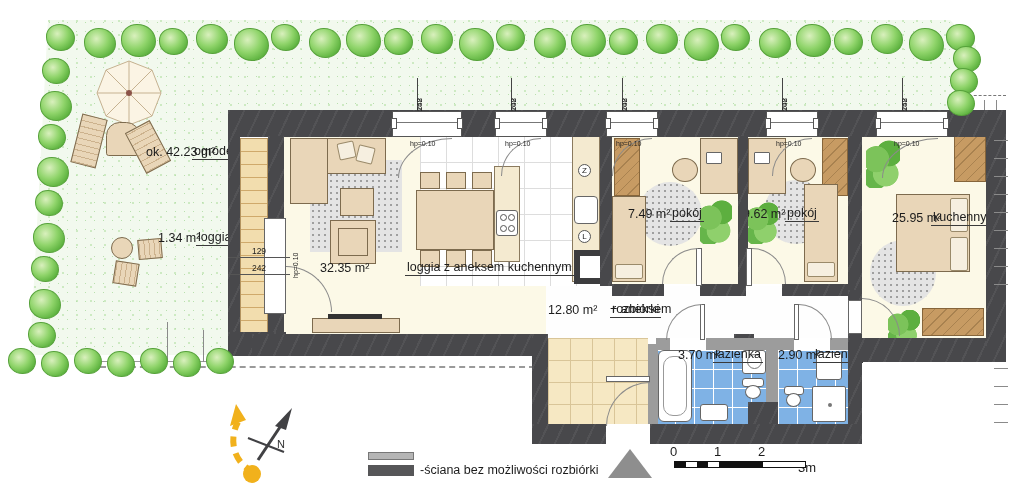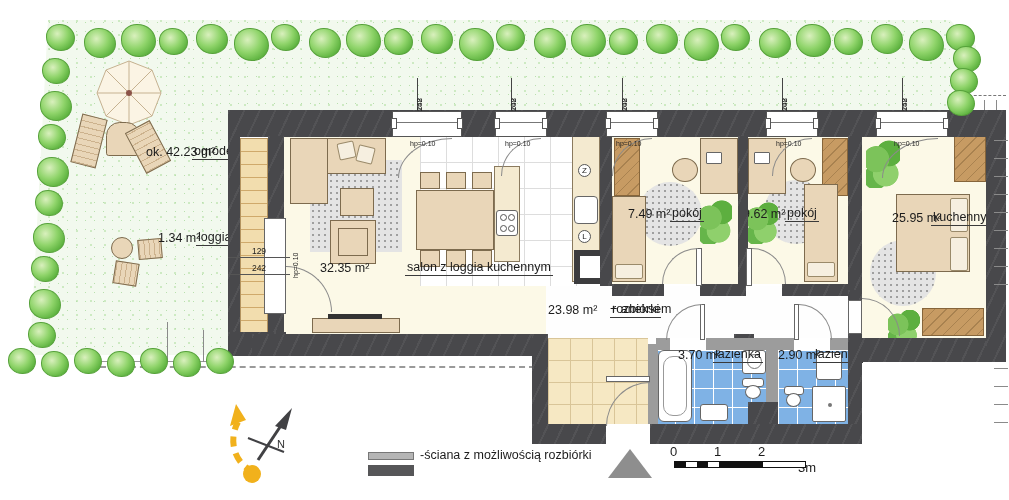--- a/index.html
+++ b/index.html
@@ -311,41 +311,41 @@
   <div class="leaf" style="left:794px;top:304px;width:5px;height:36px"></div>
   <div class="arc arc-tr" style="left:799px;top:304px;width:33px;height:36px"></div>
 
   <div style="left:606px;top:424px;width:44px;height:20px;background:#fff"></div>
   <div class="leaf" style="left:606px;top:376px;width:44px;height:6px"></div>
   <div class="arc arc-tl" style="left:606px;top:382px;width:44px;height:44px"></div>
 
   <div class="rlabel" style="left:548px;top:302px;width:124px">
     <span class="rname">rozbiórki</span>
       <span class="rname-rest"> + aneksem</span>
-    <span class="rarea">23.98 m²</span>
+    <span class="rarea">12.80 m²</span>
   </div>
 
   <div class="rlabel" style="left:320px;top:260px;width:170px">
-    <span class="rname">salon z loggia kuchennym</span>
+    <span class="rname">loggia z aneksem kuchennym</span>
     <span class="rarea">32.35 m²</span>
   </div>
 
   <svg style="left:222px;top:398px" width="96" height="92" viewBox="0 0 96 92">
     <path d="M32,74 C12,66 6,42 16,24" fill="none" stroke="#f1b11c" stroke-width="6" stroke-dasharray="10 7"></path>
     <polygon points="8,28 24,22 14,6" fill="#f1b11c"></polygon>
     <circle cx="30" cy="76" r="9" fill="#f1b11c"></circle>
     <line x1="36" y1="62" x2="64" y2="20" stroke="#414144" stroke-width="3"></line>
     <polygon points="70,10 53,28 64,32" fill="#414144"></polygon>
     <line x1="26" y1="40" x2="62" y2="54" stroke="#414144" stroke-width="2"></line>
     <text x="55" y="50" font-size="11" fill="#333" font-family="Liberation Sans, sans-serif">N</text>
   </svg>
 
   <div style="left:368px;top:452px;width:46px;height:8px;background:#b5b5b5;border:1px solid #777"></div>
-  <div class="legend-text" style="left:420px;top:448px">-ściana z możliwością rozbiórki</div>
   <div style="left:368px;top:465px;width:46px;height:11px;background:#565658"></div>
+  <div class="legend-text" style="left:420px;top:463px">-ściana bez możliwości rozbiórki</div>
   <div class="triangle" style="left:608px;top:449px"></div>
 
   <div class="scale-num" style="left:670px;top:444px">0</div>
   <div class="scale-num" style="left:714px;top:444px">1</div>
   <div class="scale-num" style="left:758px;top:444px">2</div>
   <div class="scale-num" style="left:798px;top:460px">3m</div>
   <div style="left:674px;top:461px;width:132px;height:7px;border:1px solid #111;
        background:linear-gradient(90deg,#111 0 11px,#fff 11px 22px,#111 22px 33px,#fff 33px 44px,#111 44px 88px,#fff 88px 132px)"></div>
 <div class="bush" style="left: 46px; top: 24px; width: 29px; height: 27px;"></div>
     <div class="bush" style="left: 83.5px; top: 28px; width: 32px; height: 30px;"></div>

